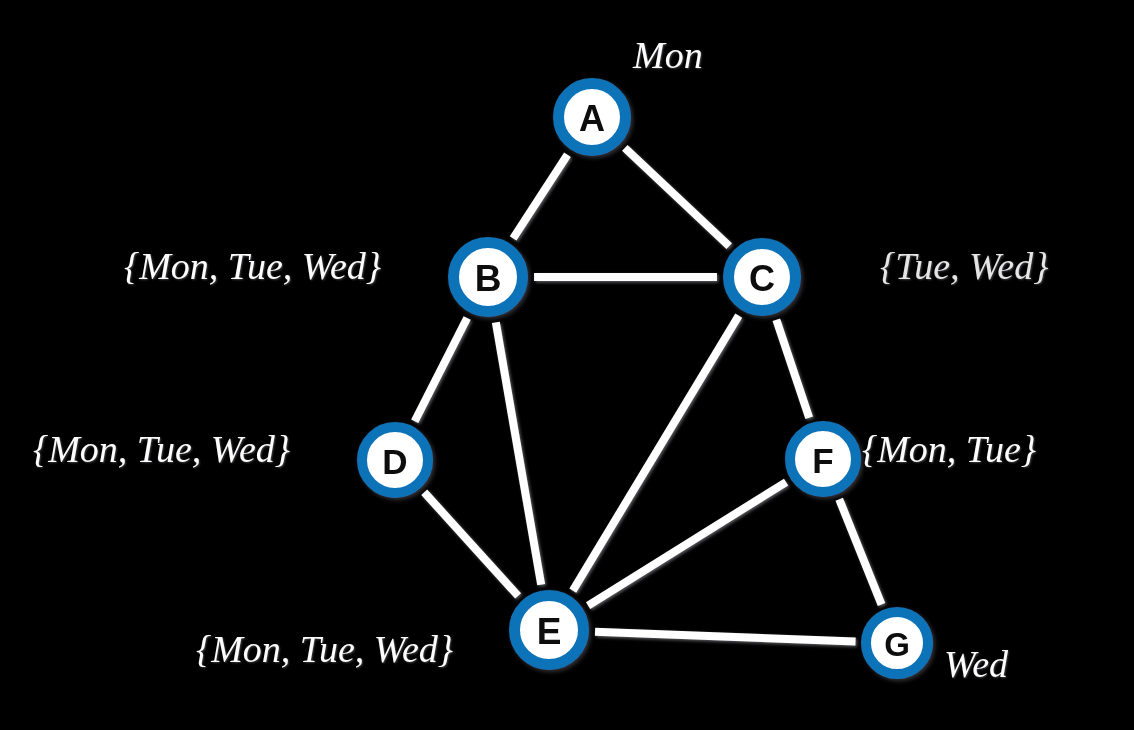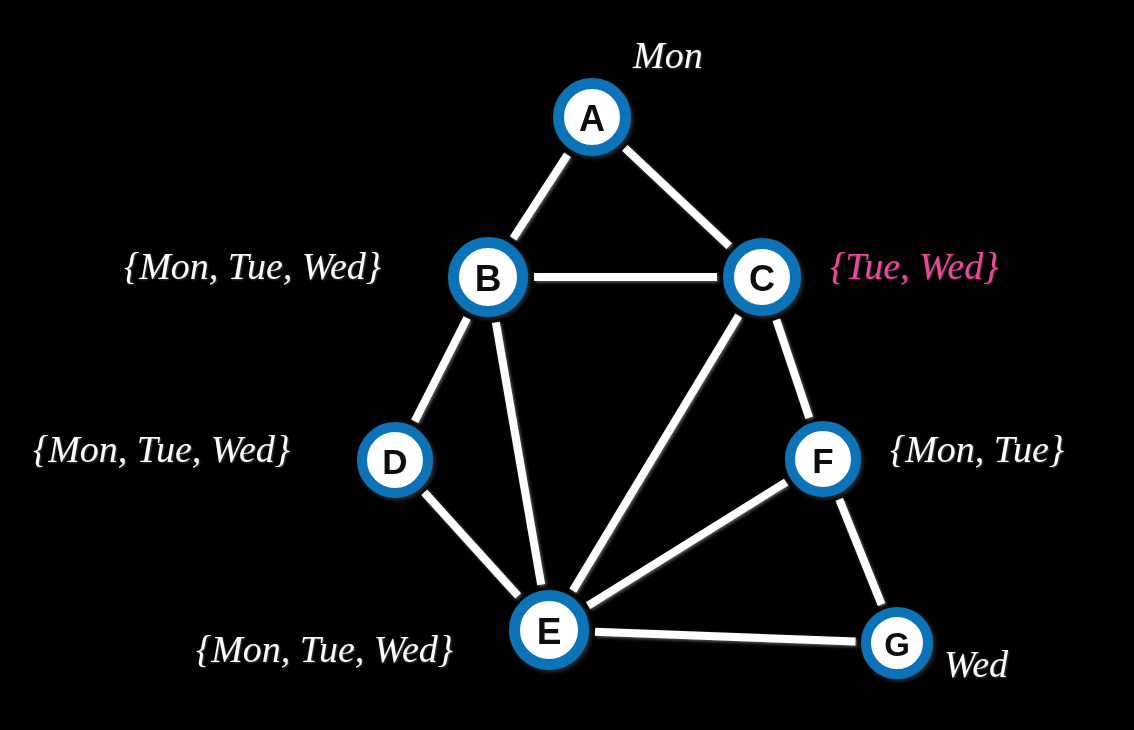--- a/index.html
+++ b/index.html
@@ -108,19 +108,19 @@
         </g>
         <g filter="url(#nodeShadow)">
           <circle cx="897" cy="643" r="31" class="node-ring" stroke-width="10" fill="#ffffff" stroke="#1073b8"></circle>
           <text x="897" y="644" class="node-letter" font-size="33" fill="#0a0a0a">G</text>
         </g>
       </g>
   </svg>
   <div id="labels-layer">
       <div class="domain-label" style="left: 633px; top: 36px; color: rgb(253, 253, 253);">Mon</div>
       <div class="domain-label" style="left: 124px; top: 247px; color: rgb(253, 253, 253);">{Mon, Tue, Wed}</div>
-      <div class="domain-label" style="left: 830px; top: 247px; color: #ec4899;">{Tue, Wed}</div>
+      <div class="domain-label" style="left: 880px; top: 247px; color: #e5e5e5;">{Tue, Wed}</div>
       <div class="domain-label" style="left: 33px; top: 430px; color: rgb(253, 253, 253);">{Mon, Tue, Wed}</div>
-      <div class="domain-label" style="left: 890px; top: 430px; color: rgb(253, 253, 253);">{Mon, Tue}</div>
+      <div class="domain-label" style="left: 862px; top: 430px; color: rgb(253, 253, 253);">{Mon, Tue}</div>
       <div class="domain-label" style="left: 196px; top: 630px; color: rgb(253, 253, 253);">{Mon, Tue, Wed}</div>
       <div class="domain-label" style="left: 944px; top: 645px; color: rgb(253, 253, 253);">Wed</div>
     </div>
 </div>
 
 </body></html>

